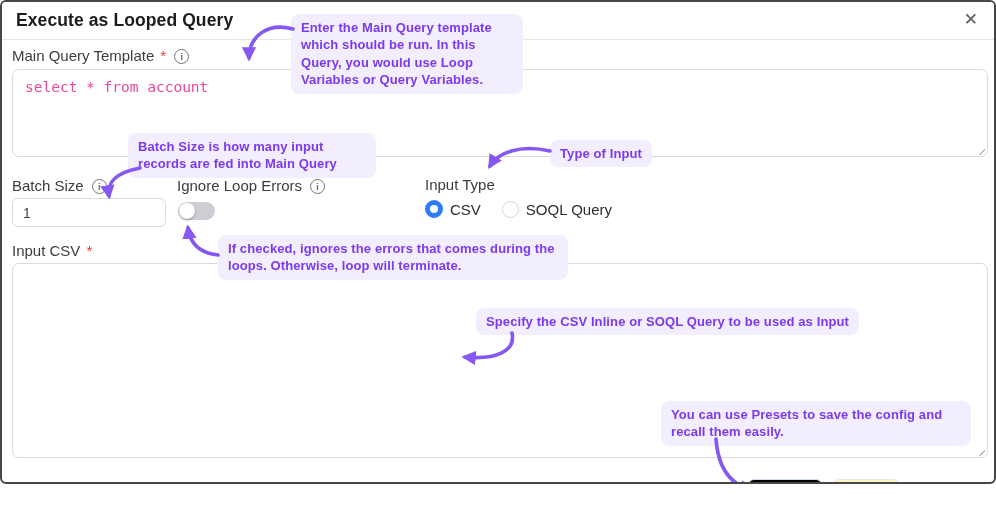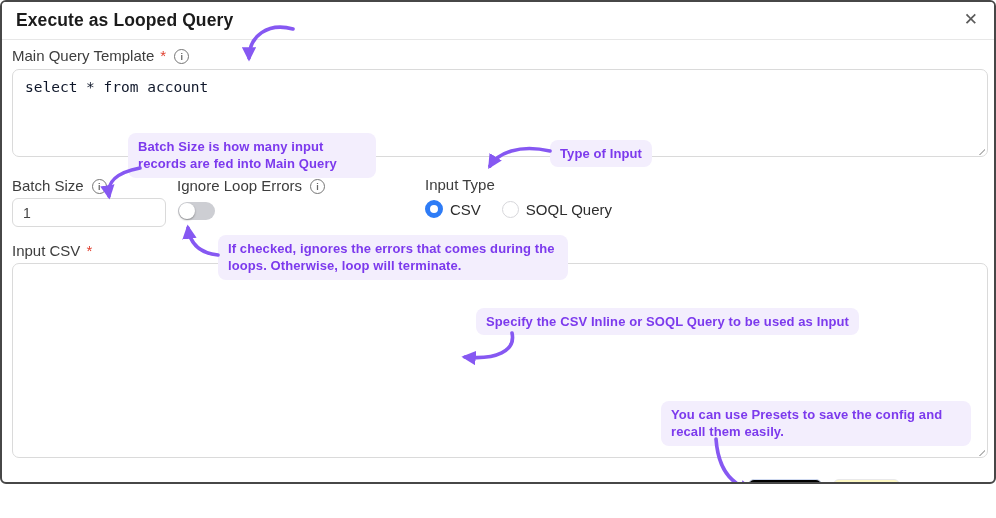--- a/index.html
+++ b/index.html
@@ -3,21 +3,21 @@
 <meta charset="utf-8">
 <style>
   html,body{margin:0;padding:0;background:#fff;font-family:"Liberation Sans",sans-serif;}
   .modal{position:relative;width:996px;height:484px;box-sizing:border-box;border:2px solid #474747;border-radius:6px;background:#fff;overflow:hidden;}
   .header{position:absolute;left:0;top:0;right:0;height:37px;border-bottom:1px solid #e7e7e7;background:#fff;}
   .title{position:absolute;left:14px;top:8px;margin:0;font-size:17.5px;font-weight:bold;color:#1b1b1b;letter-spacing:.1px;}
   .close{position:absolute;right:16px;top:7px;font-size:17px;color:#5a5a5a;cursor:pointer;line-height:22px;}
   .lbl{position:absolute;font-size:15px;color:#3d3d3d;white-space:nowrap;display:flex;align-items:flex-end;gap:5px;}
   .req{color:#e03e2d;margin-left:1px;}
   .info{display:inline-flex;align-items:center;justify-content:center;width:13px;height:13px;border:1px solid #767676;border-radius:50%;font-size:9px;color:#676767;font-weight:bold;margin-left:3px;}
-  .ta{position:absolute;box-sizing:border-box;border:1px solid #dadada;border-radius:7px;background:#fff;resize:none;outline:none;padding:9px 12px;font-family:"DejaVu Sans Mono",monospace;font-size:14.5px;color:#0f172a;}
+  .ta{position:absolute;box-sizing:border-box;border:1px solid #dadada;border-radius:7px;background:#fff;resize:none;outline:none;padding:9px 12px;font-family:"DejaVu Sans Mono",monospace;font-size:14.5px;color:#ec4899;}
   .rz{position:absolute;width:9px;height:9px;background:repeating-linear-gradient(135deg,#b9b9b9 0 1.4px,transparent 1.4px 4.2px);clip-path:polygon(100% 0,100% 100%,0 100%);}
   .txt{position:absolute;box-sizing:border-box;border:1px solid #dadada;border-radius:6px;padding:0 10px;font-size:14px;color:#444;outline:none;font-family:"Liberation Sans",sans-serif;}
   .toggle{position:absolute;width:37px;height:18px;border-radius:9px;background:#cdced3;cursor:pointer;}
   .knob{position:absolute;left:1px;top:1px;width:16px;height:16px;border-radius:50%;background:#fff;box-shadow:0 1px 2px rgba(0,0,0,.35);}
   .radio-row{position:absolute;display:flex;align-items:center;gap:7px;}
   .radio{width:18px;height:18px;box-sizing:border-box;border-radius:50%;background:#fff;cursor:pointer;}
   .radio.sel{border:5.5px solid #2e7cf6;}
   .radio.unsel{width:17px;height:17px;border:1.5px solid #d6d6da;}
   .radio-label{font-size:15px;color:#2d2d2d;}
   .gap{width:7px;}
@@ -75,20 +75,21 @@
   <div class="lbl" style="left:10px;top:240px;">
     <span>Input CSV</span>
       <span class="req">*</span>
   </div>
   <textarea class="ta" style="left: 10px; top: 261px; width: 976px; height: 195px;" spellcheck="false"></textarea>
   <span class="rz" style="left:974px;top:445px;"></span>
 
   <div class="btn btn-presets">Presets</div>
   <div class="btn btn-cancel">Cancel</div>
 
+  <div class="note" style="left:289px;top:12px;width:212px;">Enter the Main Query template which should be run. In this Query, you would use Loop Variables or Query Variables.</div>
   <div class="note" style="left:126px;top:131px;width:228px;">Batch Size is how many input records are fed into Main Query</div>
   <div class="note nowrap" style="left:548px;top:138px;">Type of Input</div>
   <div class="note" style="left:216px;top:233px;width:330px;">If checked, ignores the errors that comes during the loops. Otherwise, loop will terminate.</div>
   <div class="note nowrap" style="left:474px;top:306px;">Specify the CSV Inline or SOQL Query to be used as Input</div>
   <div class="note" style="left:659px;top:399px;width:290px;">You can use Presets to save the config and recall them easily.</div>
 
   <svg class="arrows" width="996" height="518" viewBox="0 0 996 518">
     <defs>
       <marker id="ah" viewBox="0 0 10 10" refX="7.5" refY="5" markerWidth="4" markerHeight="4" orient="auto">
         <path d="M0 0 L10 5 L0 10 z" fill="#8658f2"></path>

